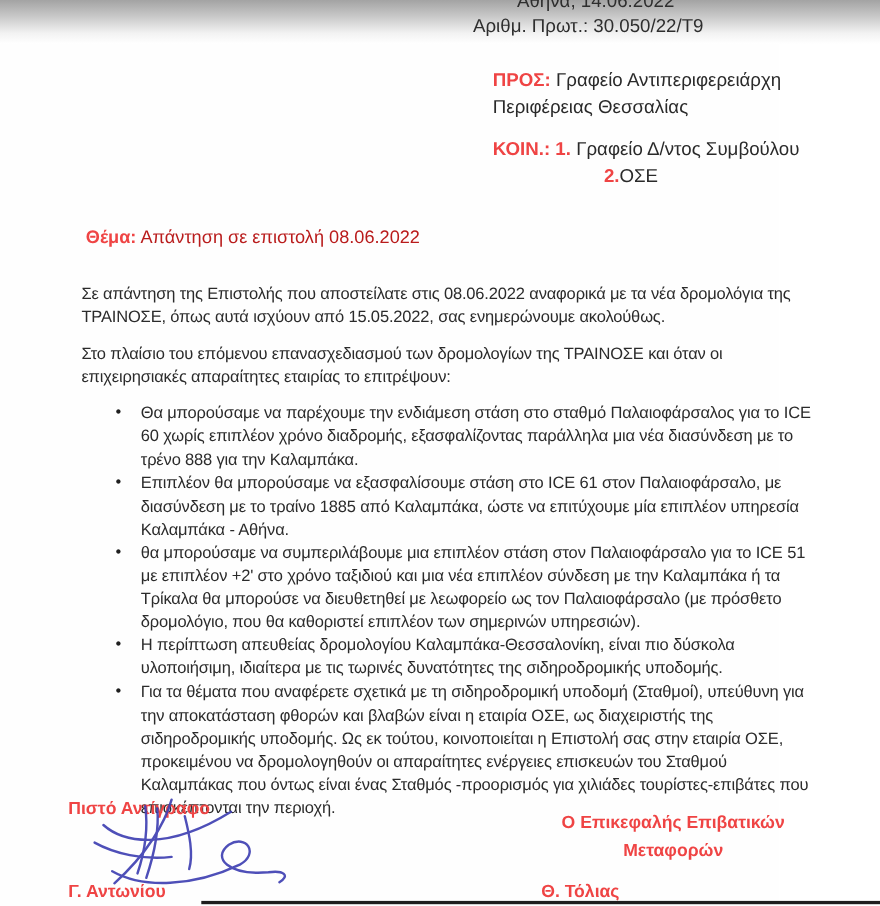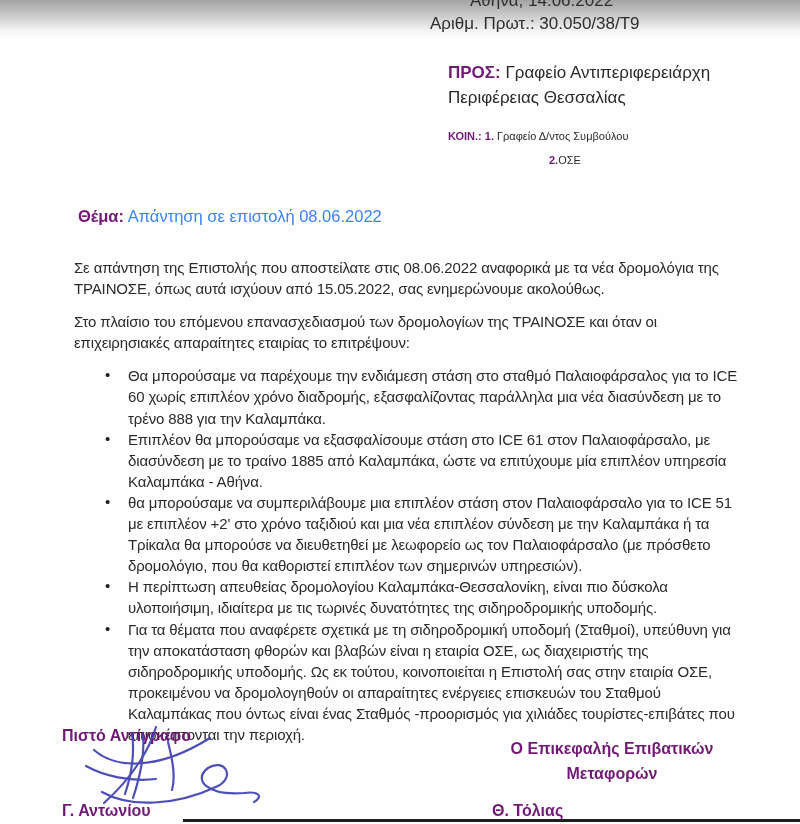--- a/index.html
+++ b/index.html
@@ -10,21 +10,21 @@
     color: #2b2b2b;
     overflow: hidden;
   }
   .page {
     position: relative;
     width: 708px; height: 824px;
     background: #fefefe;
   }
   .abs { position: absolute; }
   .pre { white-space: pre-line; }
-  .bold { font-weight: bold; color: #701a75; }
+  .bold { font-weight: bold; color: #ef4444; }
 
   .top-shade {
     top: 0; left: 0; width: 800px; height: 40px;
     background: linear-gradient(to bottom, #a3a3a3 0%, #c6c6c6 35%, #f2f2f2 75%, #ffffff 100%);
   }
 
   .date-line {
     left: 470px; top: -9px;
     font-size: 17px; line-height: 20px; color: #2e2e2e;
   }
@@ -32,29 +32,29 @@
     left: 430px; top: 13px;
     font-size: 17px; line-height: 21px; color: #2e2e2e;
   }
 
   .to-block {
     left: 448px; top: 60px; width: 310px;
     font-size: 17px; line-height: 25px; color: #2a2a2a;
   }
   .cc-block {
     left: 448px; top: 124px; width: 320px;
-    font-size: 11px; line-height: 24px; color: #2a2a2a;
+    font-size: 17px; line-height: 24px; color: #2a2a2a;
   }
   .cc-line2 { margin-left: 101px; }
 
   .subject-line {
     left: 78px; top: 206px;
     font-size: 16.5px; line-height: 21px;
   }
-  .subject-line .muted { color: #3b82f6; }
+  .subject-line .muted { color: #b91c1c; }
 
   .body-text {
     left: 62px; top: 245px; width: 726px;
     font-size: 15px; line-height: 21.1px;
     letter-spacing: -0.15px;
     color: #2b2b2b;
   }
   .body-text p { margin: 12px; }
   .bullet-list {
     list-style: none;
@@ -83,21 +83,21 @@
 </style>
 </head>
 <body>
 
 <div class="page">
 
   <div class="abs top-shade"></div>
 
   <div class="abs date-line">Αθήνα, 14.06.2022</div>
 
-  <div class="abs protocol-line">Αριθμ. Πρωτ.:  30.050/38/Τ9</div>
+  <div class="abs protocol-line">Αριθμ. Πρωτ.:  30.050/22/Τ9</div>
 
   <div class="abs to-block">
     <span class="bold">ΠΡΟΣ:</span>
     <span class="pre">Γραφείο Αντιπεριφερειάρχη
 Περιφέρειας Θεσσαλίας</span>
   </div>
 
   <div class="abs cc-block">
     <div>
       <span class="bold">ΚΟΙΝ.:</span>

